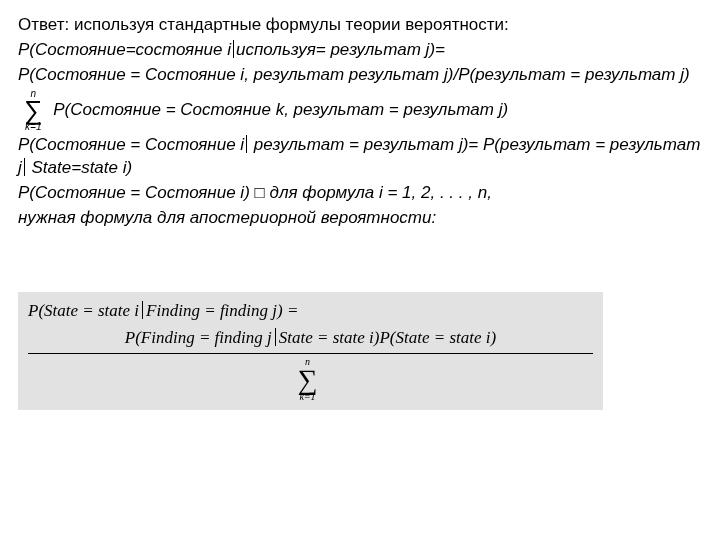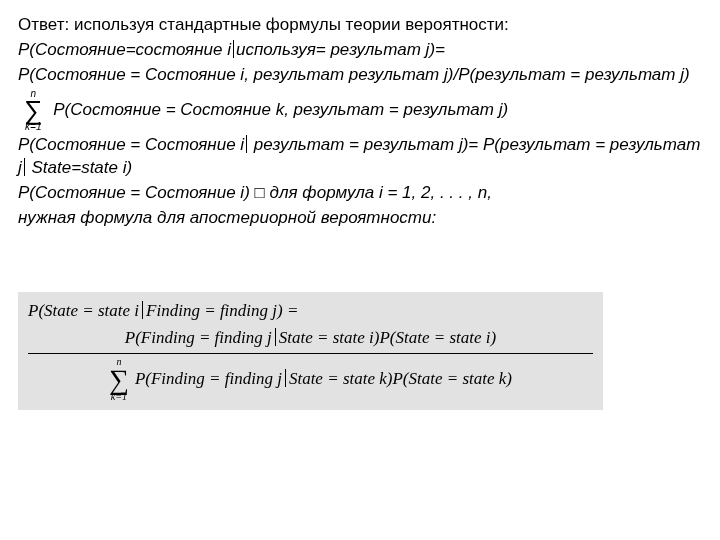--- a/index.html
+++ b/index.html
@@ -130,18 +130,15 @@
     <div class="num">
       <span class="it">P(Finding = finding j</span><span class="bar2"></span><span class="it">State = state i)P(State = state i)</span>
     </div>
     <div class="line"></div>
     <div class="den">
       <span class="sum-wrap2">
         <span class="sum-top2">n</span>
         <span class="sum-mid2">∑</span>
         <span class="sum-bot2">k=1</span>
       </span>
-      <span>
-        <span class="it"> P(Finding = finding j</span><span class="bar2"></span><span class="it">State = state k)P(State = state k)</span>
-      </span>
     </div>
   </div>
 </div>
 
 </body></html>

